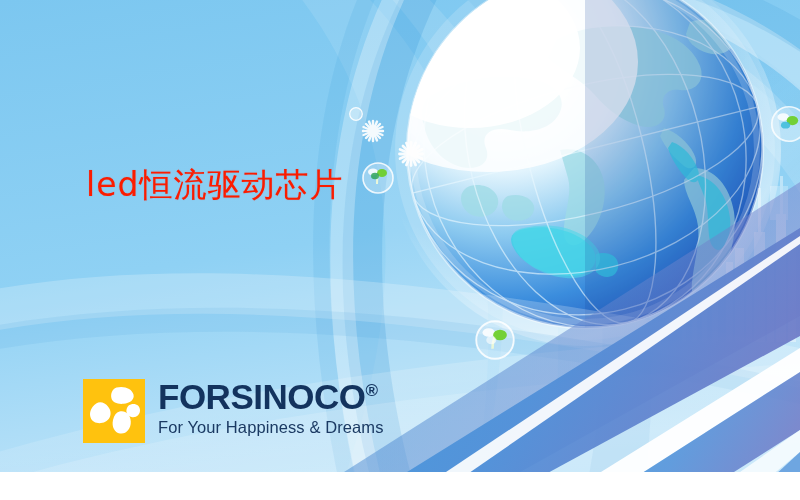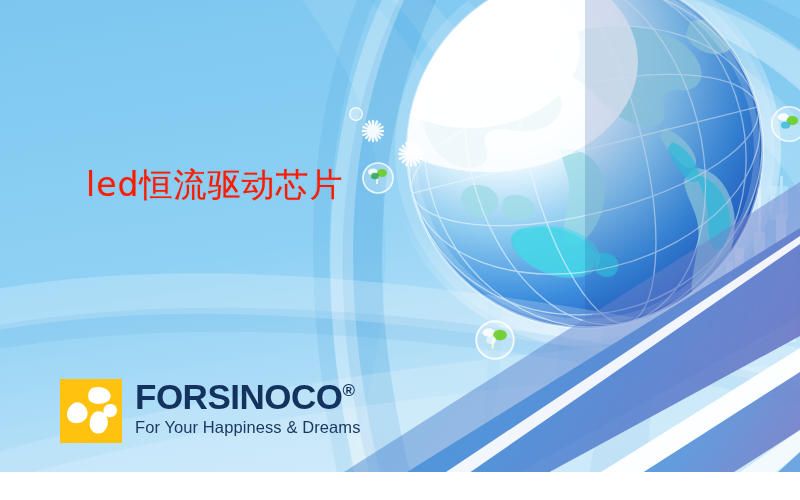--- a/index.html
+++ b/index.html
@@ -17,21 +17,21 @@
     position:absolute;left:86px;top:164px;z-index:40;
     color:#fb1c00;line-height:1.30;
     font-size:33px;letter-spacing:1px;
     font-family:"DejaVu Sans","Liberation Sans",sans-serif;
     text-shadow:0 0 1px rgba(251,28,0,.35);
   }
   #headline .l1{display:block;}
   #headline .l2{display:block;padding-left:13px;margin-top:6px;}
 
   
-  #logo{position:absolute;left:60px;top:379px;z-index:40;display:flex;align-items:flex-start;}
+  #logo{position:absolute;left:83px;top:379px;z-index:40;display:flex;align-items:flex-start;}
   #logo-mark{
     width:62px;height:64px;background:#ffc20e;
     flex:0 0 auto;position:relative;
   }
   #logo-mark svg{position:absolute;left:0;top:0;width:62px;height:64px;}
   #logo-text{margin-left:13px;padding-top:1px;}
   #wordmark{
     font-size:35px;font-weight:bold;color:#13335e;
     letter-spacing:-0.5px;line-height:0.96;
     font-family:"Liberation Sans",sans-serif;

